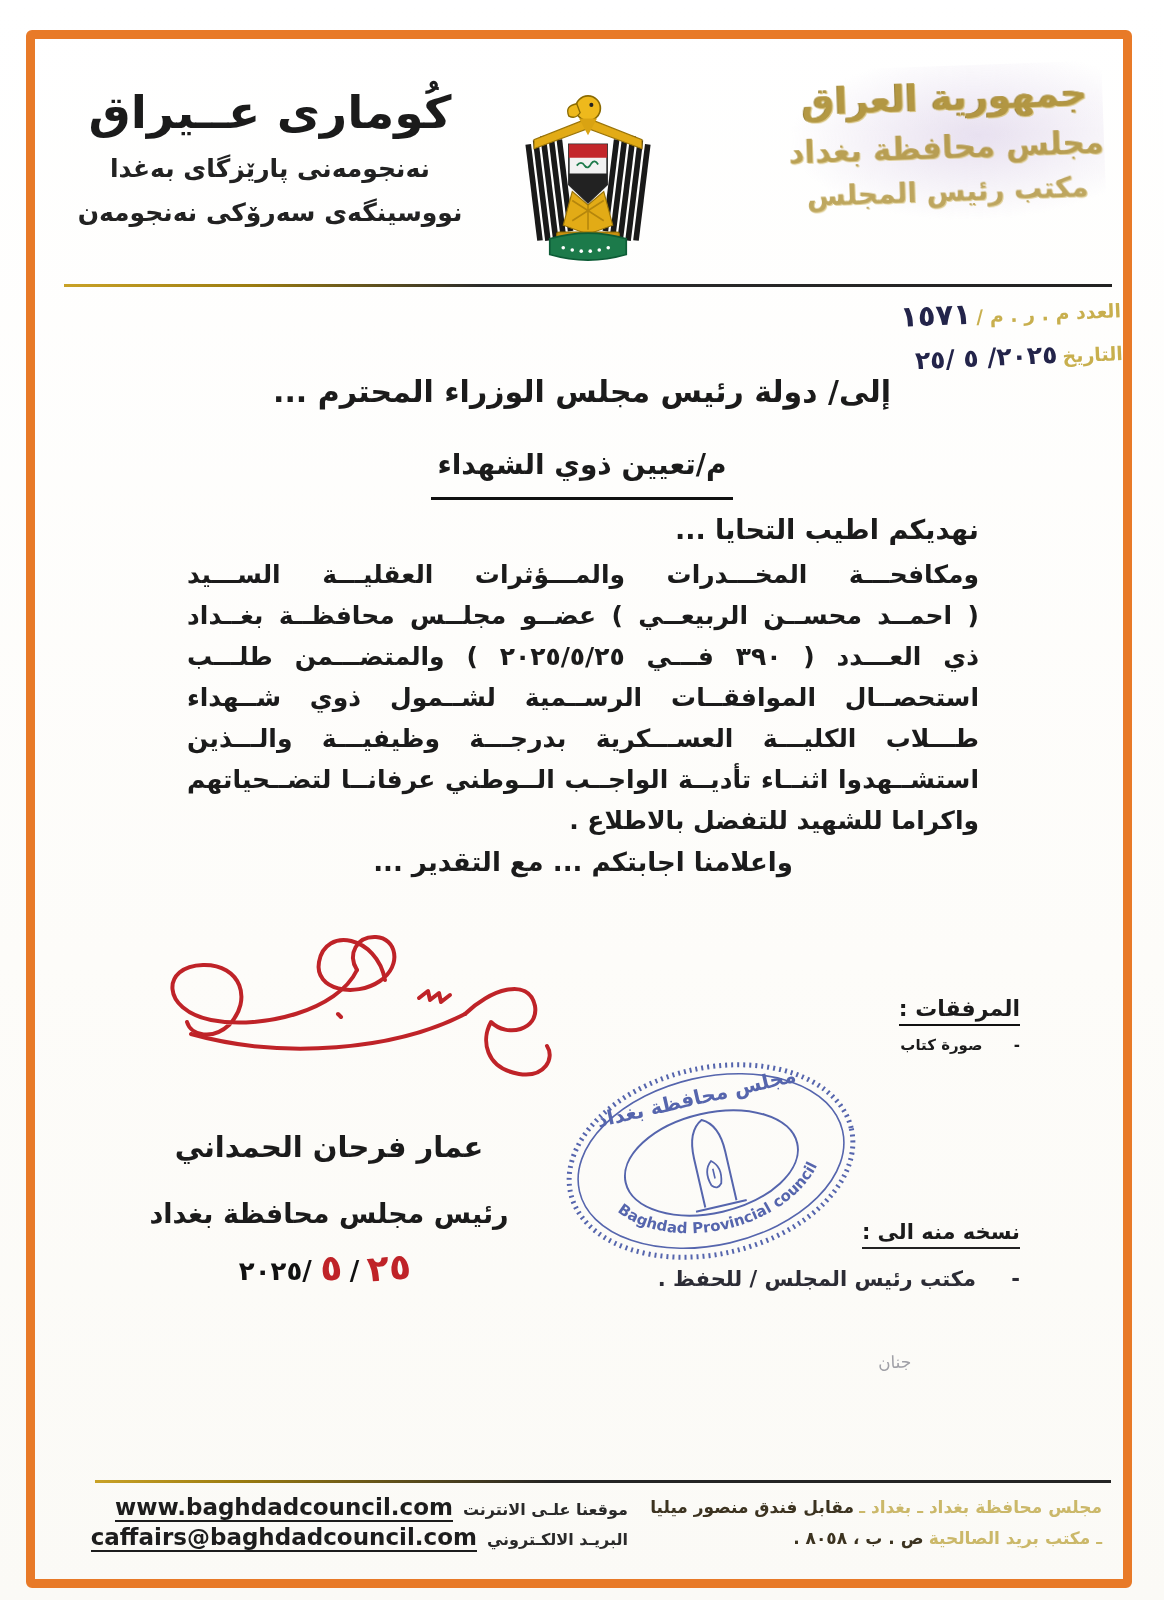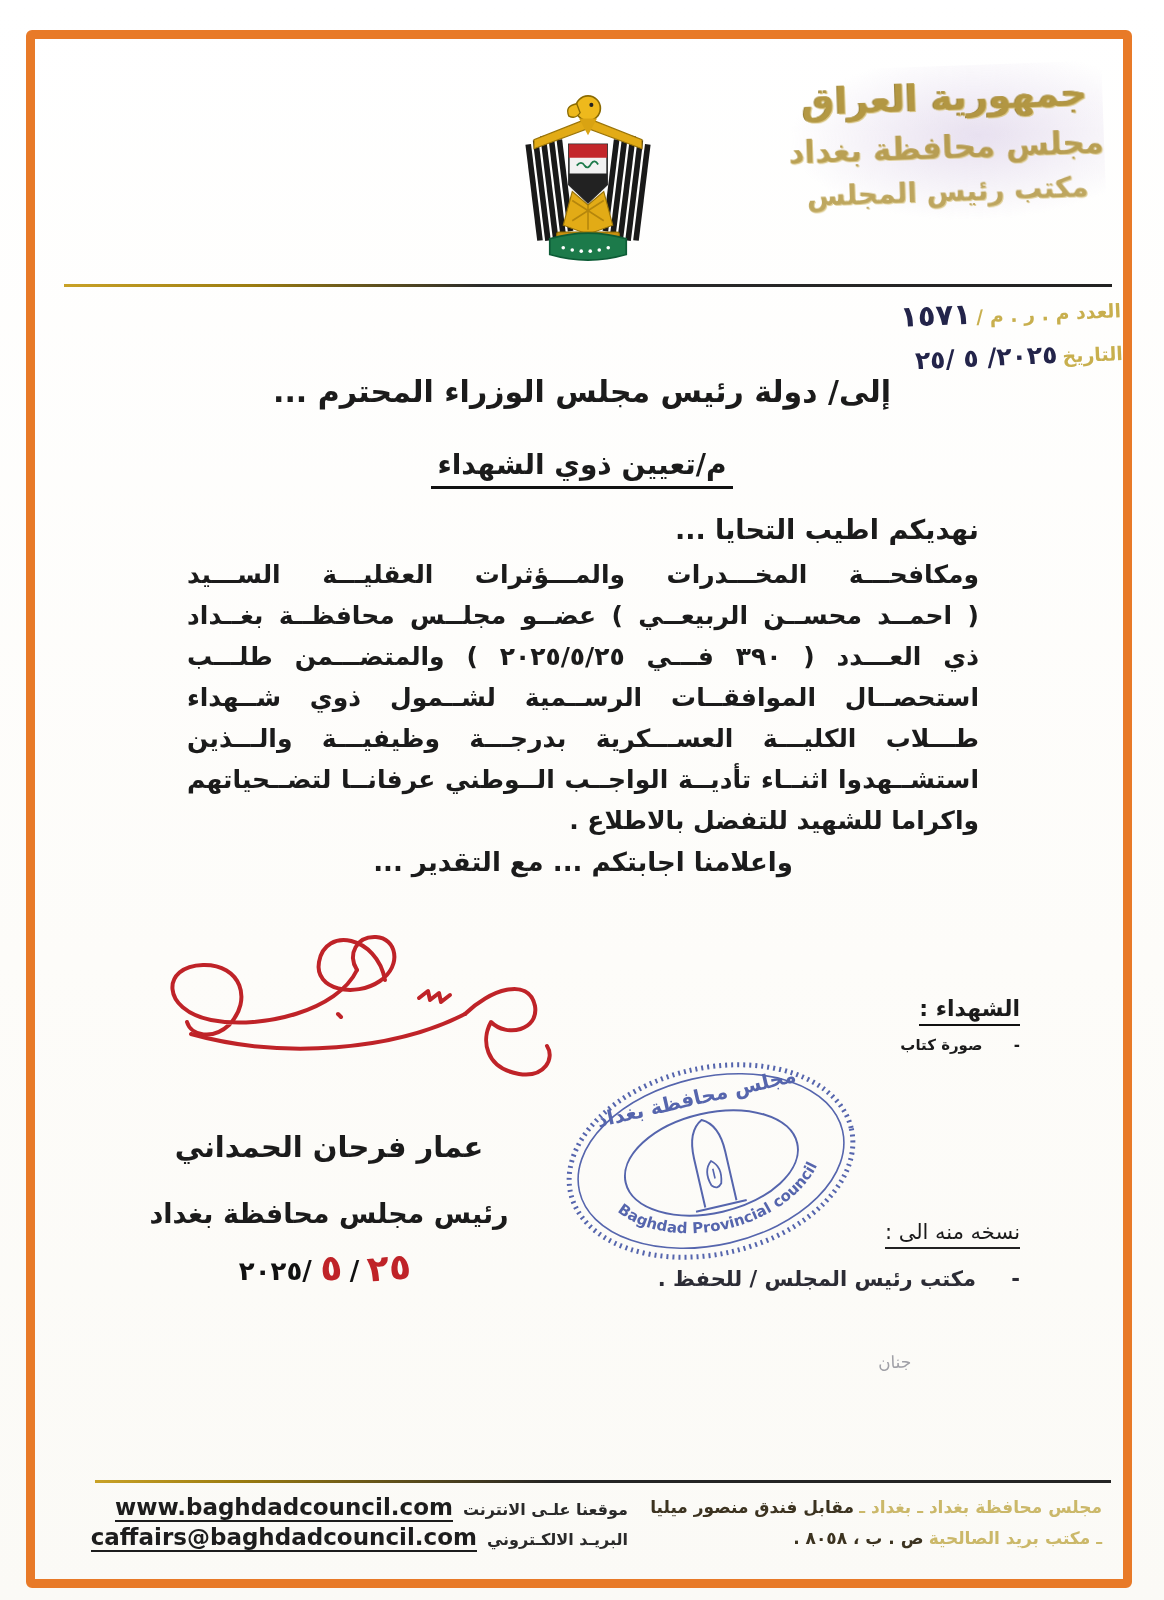--- a/index.html
+++ b/index.html
@@ -31,42 +31,42 @@
   .hdr-line{left:64px; top:284px; width:1048px; height:3px;
     background:linear-gradient(90deg,#c9a227 0%,#9b7c10 18%,#2a2a2a 40%,#222 100%);}
   
   .refs{left:806px; top:294px; width:316px; transform:rotate(-2.5deg); line-height:40px;}
   .ref-label{color:#bfa230; opacity:.85; font-size:19px; font-weight:700;}
   .ref-num{color:#23244a; font-size:29px; font-weight:700; letter-spacing:4px;}
   .ref-date{color:#23244a; font-size:25px; font-weight:700; letter-spacing:2px;}
   
   .to-line{left:0; top:374px; width:100%; text-align:center; font-size:30px; font-weight:700;}
   .subject-wrap{left:0; top:448px; width:100%; text-align:center;}
-  .subject{display:inline-block; font-size:28px; font-weight:700; border-bottom:3px solid #111; padding:0 6px 5px 6px;}
+  .subject{display:inline-block; font-size:28px; font-weight:700; border-bottom:3px solid #111; padding:0 6px 16px 6px;}
   
   .body{left:187px; top:514px; width:792px;}
   .greeting{font-size:27px; font-weight:700; text-align:right; margin-bottom:9px;}
   .jline{font-size:25px; font-weight:700; line-height:41px; text-align:justify; text-align-last:justify; white-space:nowrap;}
   .jline.last{text-align:right; text-align-last:right;}
   .closing{font-size:26px; font-weight:700; text-align:center; margin-top:6px;}
   
   .sig{left:133px; top:918px; width:440px; height:222px;}
   .attachments{left:720px; top:996px; width:300px; text-align:right;}
   .attach-label{display:inline-block; font-size:22px; font-weight:700; border-bottom:2px solid #111; padding-bottom:3px;}
   .attach-item{font-size:15px; font-weight:700; margin-top:10px; padding-left:30px;}
   .attach-item .dash{margin-left:26px;}
   .stamp{left:556px; top:1058px; width:310px; height:206px; transform:rotate(-13deg); opacity:.88;}
   .nameblock{left:134px; top:1130px; width:390px; text-align:center;}
   .signer-name{font-size:29px; font-weight:700;}
   .signer-title{font-size:27px; font-weight:700; margin-top:34px;}
   .sig-date{margin-top:18px; direction:ltr; font-size:26px; font-weight:700; color:#111;}
   .hand-red{color:#bf2328; font-size:36px; font-weight:700; display:inline-block; transform:rotate(-5deg); margin:0 8px;}
   
   .copyto{left:620px; top:1220px; width:400px; text-align:right;}
-  .copy-label{display:inline-block; font-size:21px; font-weight:400; border-bottom:2px solid #222; padding-bottom:3px;}
+  .copy-label{display:inline-block; font-size:21px; font-weight:700; border-bottom:2px solid #222; padding-bottom:3px;}
   .copy-item{font-size:21px; font-weight:700; margin-top:18px; color:#2c2c35;}
   .copy-item .dash{margin-left:28px;}
   .note{left:878px; top:1352px; font-size:17px; color:#8a8a93; opacity:.8; transform:rotate(-2deg);}
   
   .ftr-line{left:95px; top:1480px; width:1016px; height:3px;
     background:linear-gradient(90deg,#c9a227 0%,#9b7c10 14%,#242424 45%,#242424 100%);}
   .ftr-links{left:88px; top:1492px; width:540px;}
   .ftr-row{display:flex; flex-direction:row; align-items:baseline; justify-content:flex-start; gap:10px; margin-top:2px;}
   .ftr-label{font-size:16px; font-weight:700; color:#2a2a2a; white-space:nowrap;}
   .ftr-url{direction:ltr; font-size:23px; font-weight:700; color:#1d1d1d; border-bottom:2px solid #1d1d1d; white-space:nowrap;}
@@ -74,20 +74,25 @@
   .addr-faded{color:#bba23a; opacity:.75; font-size:17px; font-weight:700; filter:blur(.3px);}
   .addr-dark{color:#3c3320; font-size:17px; font-weight:700;}
 </style>
 </head>
 <body>
 
 <div class="page">
 
   <div class="abs frame"></div>
 
+  <div class="abs kurdish">
+    <div class="kurdish-title">كُوماری عــيراق</div>
+    <div class="kurdish-sub">نەنجومەنی پارێزگای بەغدا</div>
+    <div class="kurdish-sub">نووسینگەی سەرۆکی نەنجومەن</div>
+  </div>
 
   <svg class="abs emblem" viewBox="0 0 120 160" aria-hidden="true">
 
     <g transform="translate(9,42) rotate(-7 18 45)" fill="#191919">
       <rect x="0" y="6" width="5" height="86"></rect>
       <rect x="7" y="3" width="5" height="90"></rect>
       <rect x="14" y="0" width="5" height="93"></rect>
       <rect x="21" y="2" width="5" height="88"></rect>
       <rect x="28" y="5" width="5" height="82"></rect>
     </g>
@@ -170,21 +175,21 @@
       <path d="M 252,62 C 244,18 192,8 186,44 C 181,72 222,80 247,63 C 270,47 263,20 243,19 C 224,18 214,36 224,52"></path>
       <path d="M 224,52 C 205,92 130,112 78,102 C 28,92 28,48 70,47 C 108,46 120,82 96,107 C 80,122 58,118 54,104"></path>
       <path d="M 58,116 C 150,142 262,132 332,96"></path>
       <path d="M 286,80 l 9,-7 l 2,9 l 9,-7 l 2,9 l 9,-7"></path>
       <path d="M 332,96 C 356,72 396,58 402,88 C 406,112 374,120 358,104 C 348,122 352,150 386,156 C 412,160 422,140 414,128"></path>
       <path d="M 205,96 l 3,3"></path>
     </g>
   </svg>
 
   <div class="abs attachments">
-    <span class="attach-label">الشهداء :</span>
+    <span class="attach-label">المرفقات :</span>
     <div class="attach-item">
       <span class="dash">-</span>
       <span>صورة كتاب</span>
     </div>
   </div>
 
   <svg class="abs stamp" viewBox="-155 -103 310 206" aria-hidden="true">
     <ellipse cx="0" cy="0" rx="144" ry="93" fill="none" stroke="#3f51a3" stroke-width="5" stroke-dasharray="2 4"></ellipse>
     <ellipse cx="0" cy="0" rx="135" ry="84" fill="none" stroke="#3f51a3" stroke-width="1.6"></ellipse>
     <ellipse cx="0" cy="2" rx="88" ry="50" fill="none" stroke="#3f51a3" stroke-width="2"></ellipse>

